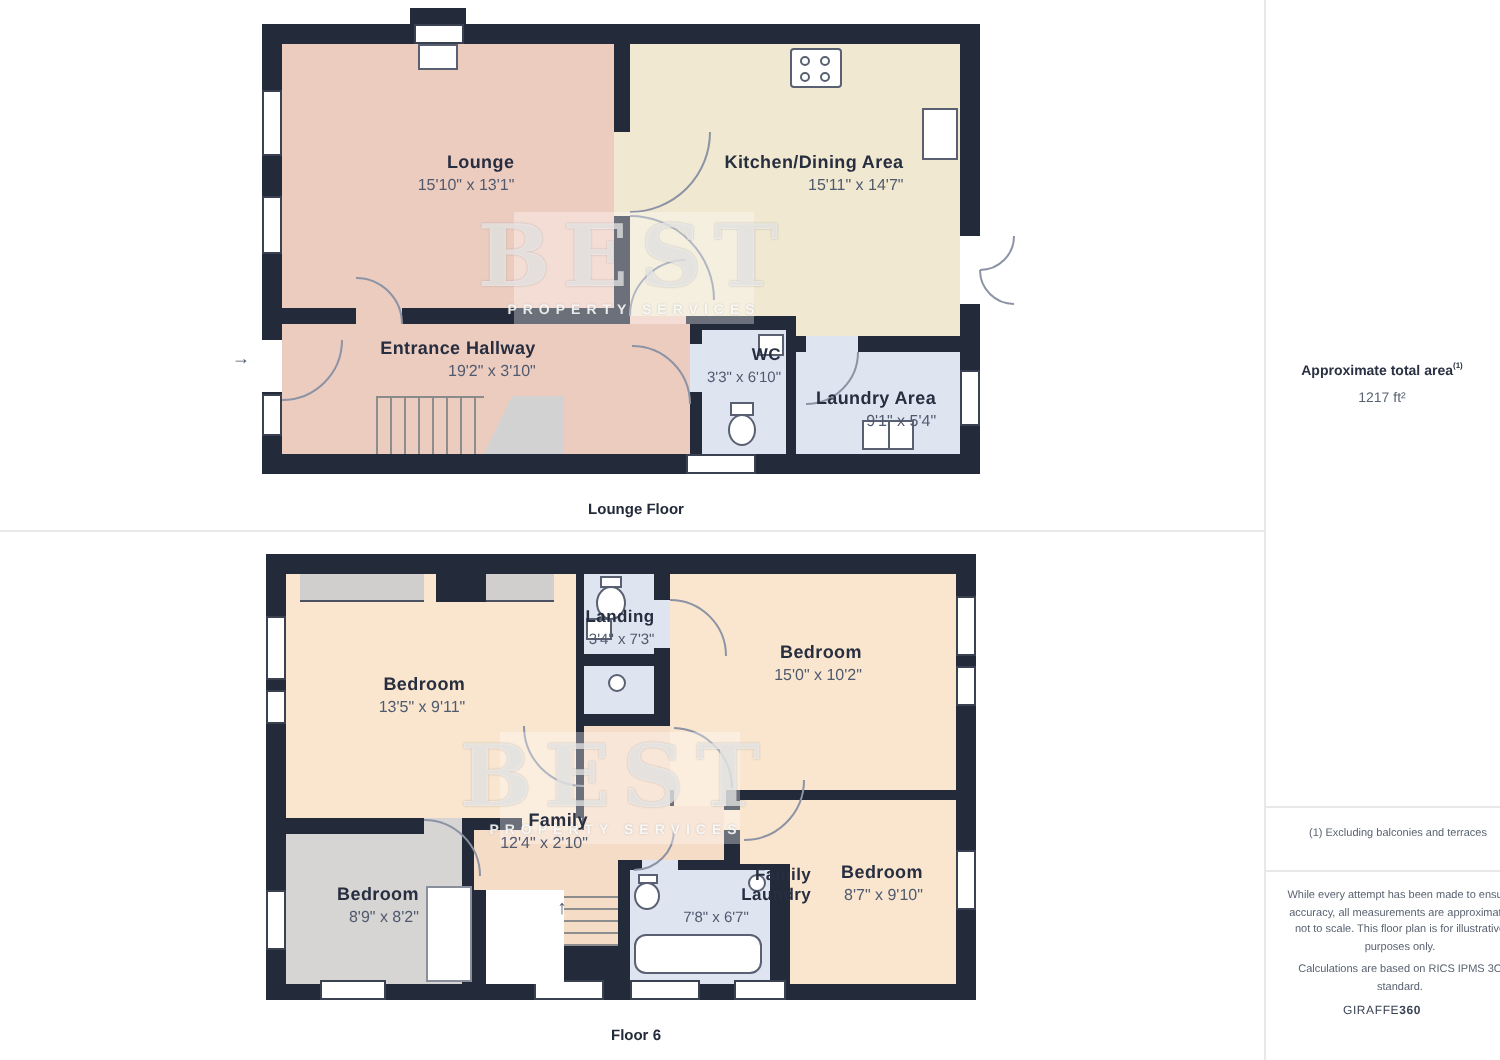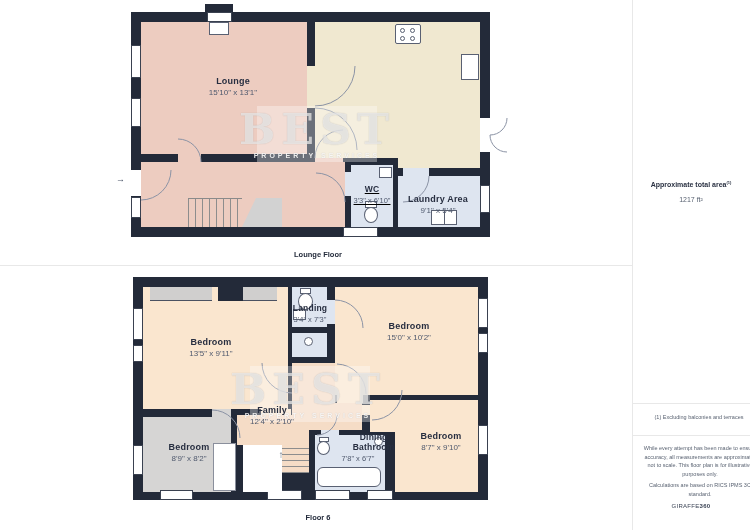--- a/index.html
+++ b/index.html
@@ -9,21 +9,21 @@
   
   .divider{position:absolute;background:#e8e8e8;}
   
   .panel{position:absolute;background:#232a39;}
   .room{position:absolute;}
   .win{position:absolute;background:#ffffff;border:1px solid #3a4150;box-sizing:border-box;}
   .opening{position:absolute;background:#ffffff;}
   .fix{position:absolute;background:#ffffff;border:1px solid #596072;box-sizing:border-box;}
   .arcsvg{position:absolute;left:0;top:0;overflow:visible;}
   
-  .lbl{position:absolute;text-align:center;transform:translateX(-50%);white-space:nowrap;pointer-events:none;}
+  .lbl{position:absolute;text-align:right;transform:translateX(-50%);white-space:nowrap;pointer-events:none;}
   .rname{font-weight:bold;font-size:9px;color:#272e40;letter-spacing:.2px;line-height:10px;}
   .rdim{font-size:8px;color:#505a6e;line-height:10px;margin-top:2px;}
   .sm .rname{font-size:8.5px;}
   .sm .rdim{font-size:7.5px;}
   .wraplbl{white-space:normal;width:64px;}
   .floorlbl{position:absolute;left:0;width:636px;text-align:center;
             font-size:7.5px;font-weight:bold;color:#232b3b;}
   
   .stairs-g{position:absolute;left:57px;top:186px;width:54px;height:29px;background:#edccc0;
             border-top:1px solid #8a8a8a;box-sizing:border-box;
@@ -127,21 +127,29 @@
   </svg>
 
   <div class="wm-box" style="left:126px;top:94px;width:120px;height:56px;"></div>
   <div class="wm-best" style="left:96px;top:96px;width:180px;">BEST</div>
   <div class="wm-sub" style="left:96px;top:140px;width:180px;">PROPERTY SERVICES</div>
 
   <div class="lbl" style="left:102px;top:64px;">
     <div class="rname">Lounge</div>
     <div class="rdim">15'10" x 13'1"</div>
   </div>
-  <div class="lbl sm" style="left:241px;top:172px;text-decoration:underline;">
+  <div class="lbl" style="left:276px;top:64px;">
+    <div class="rname">Kitchen/Dining Area</div>
+    <div class="rdim">15'11" x 14'7"</div>
+  </div>
+  <div class="lbl" style="left:98px;top:157px;">
+    <div class="rname">Entrance Hallway</div>
+    <div class="rdim">19'2" x 3'10"</div>
+  </div>
+  <div class="lbl sm" style="left:241px;top:160px;">
     <div class="rname">WC</div>
     <div class="rdim">3'3" x 6'10"</div>
   </div>
   <div class="lbl" style="left:307px;top:182px;">
     <div class="rname">Laundry Area</div>
     <div class="rdim">9'1" x 5'4"</div>
   </div>
 </div>
 <div class="entry-arrow" style="left:116px;top:174px;">→</div>
 <div class="floorlbl" style="top:250px;">Lounge Floor</div>
@@ -228,21 +236,21 @@
   </div>
   <div class="lbl" style="left:139px;top:128px;">
     <div class="rname">Family</div>
     <div class="rdim">12'4" x 2'10"</div>
   </div>
   <div class="lbl" style="left:56px;top:165px;">
     <div class="rname">Bedroom</div>
     <div class="rdim">8'9" x 8'2"</div>
   </div>
   <div class="lbl sm" style="left:225px;top:155px;">
-    <div class="rname wraplbl" style="margin-left:-32px;transform:translateX(50%);">Dining Bathroom</div>
+    <div class="rname wraplbl" style="margin-left:-32px;transform:translateX(50%);">Family Laundry</div>
     <div class="rdim">7'8" x 6'7"</div>
   </div>
   <div class="lbl" style="left:308px;top:154px;">
     <div class="rname">Bedroom</div>
     <div class="rdim">8'7" x 9'10"</div>
   </div>
 </div>
 <div class="floorlbl" style="top:513px;">Floor 6</div>
 
 <div class="sidebar">

